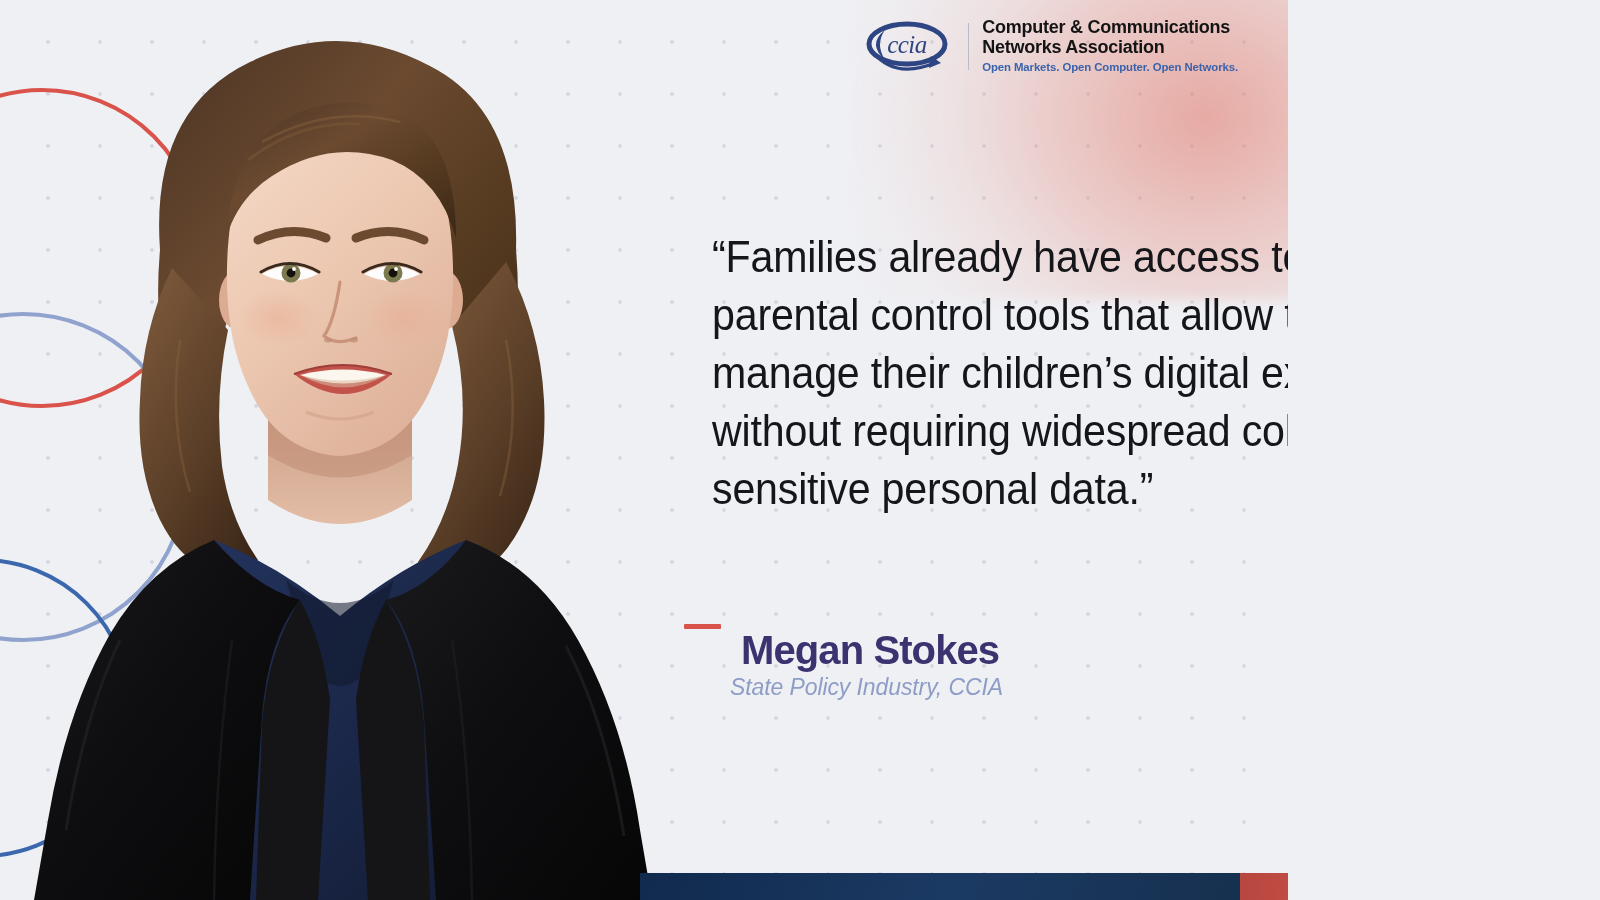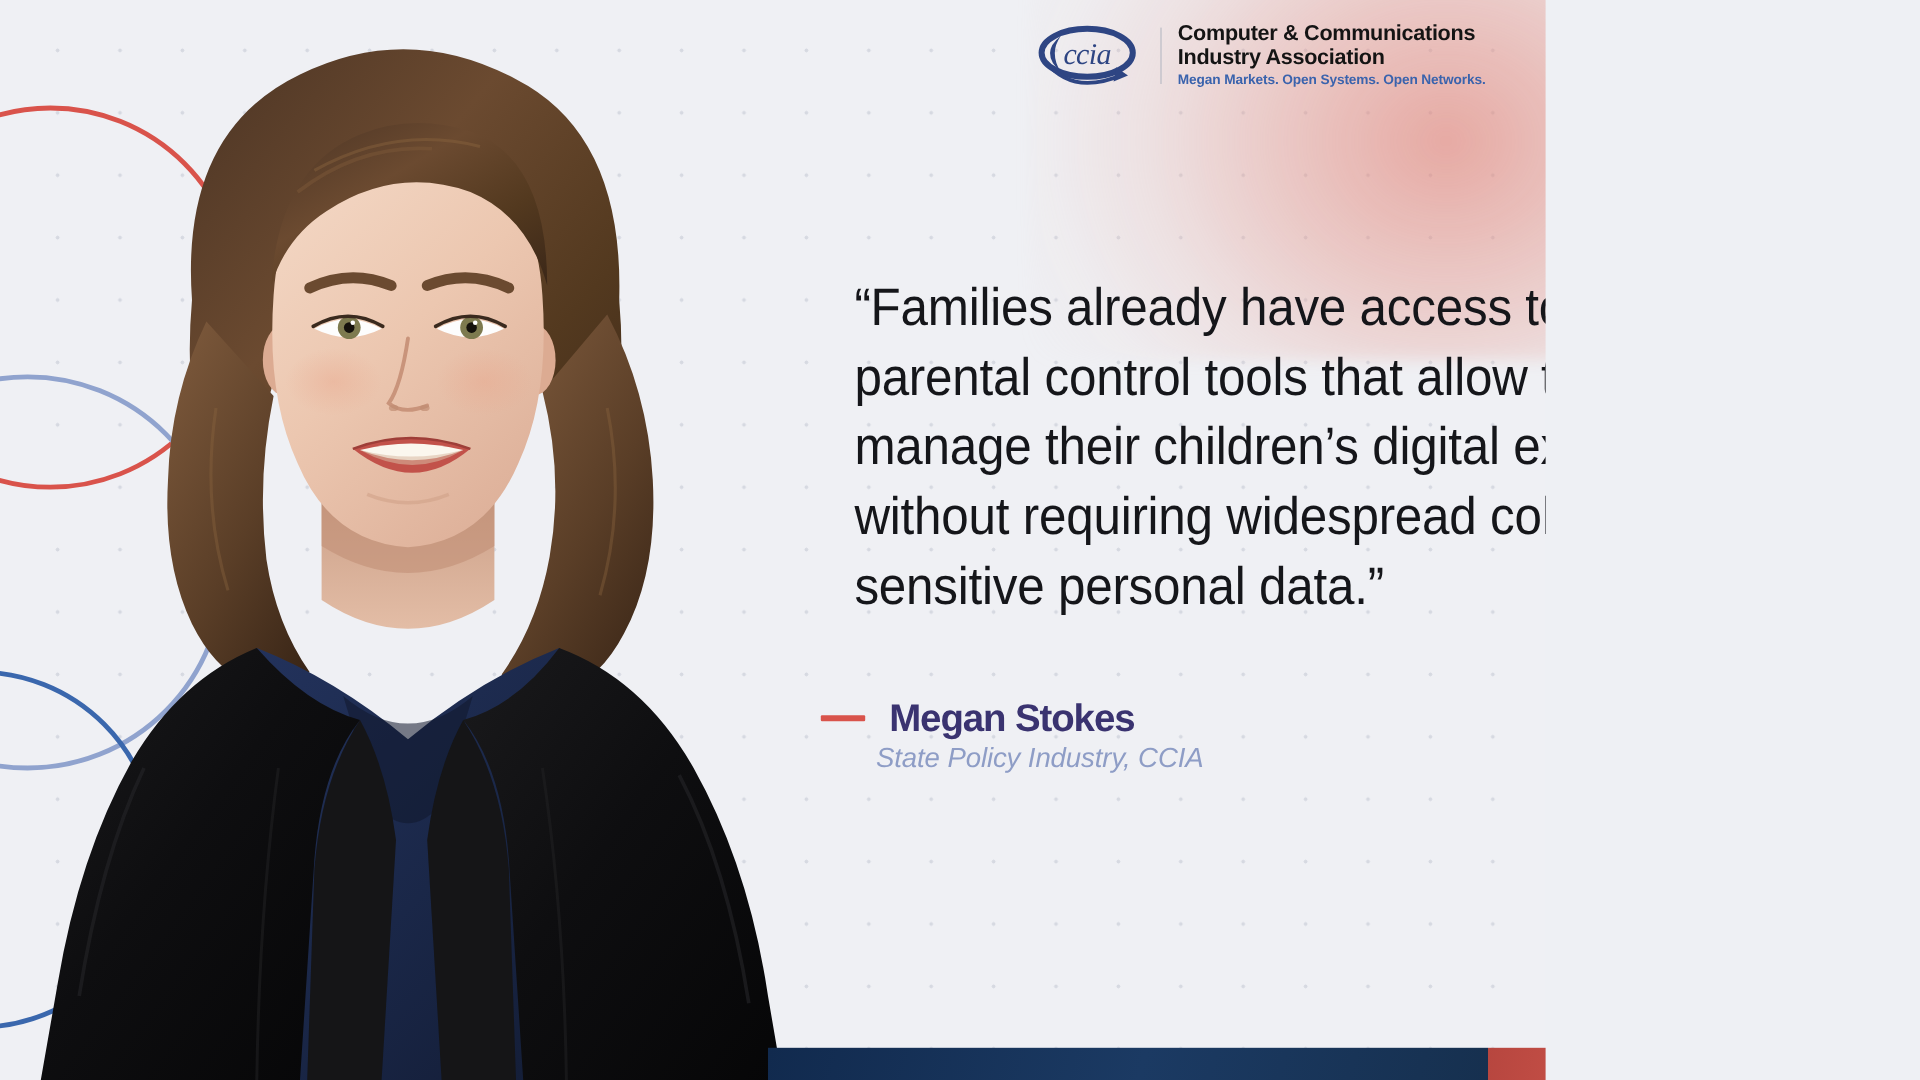--- a/index.html
+++ b/index.html
@@ -154,24 +154,25 @@
   .attrib-dash {
     width: 37px;
     height: 5px;
     background: #d9534b;
     border-radius: 1px;
     flex: 0 0 auto;
   }
   .attrib-name {
     font-family: "Liberation Sans", sans-serif;
     font-weight: 700;
-    font-size: 32px;
+    font-size: 40px;
     letter-spacing: -.9px;
     color: #3a3370;
     white-space: nowrap;
+    margin-top: 48px;
   }
   .attrib-title {
     margin-left: 46px;
     margin-top: 1px;
     font-family: "Liberation Sans", sans-serif;
     font-style: italic;
     font-size: 23px;
     letter-spacing: -.1px;
     color: #8e9dc6;
     white-space: nowrap;
@@ -334,22 +335,22 @@
     <svg class="logo-mark" viewBox="0 0 96 56" xmlns="http://www.w3.org/2000/svg">
       <ellipse cx="46" cy="26" rx="38" ry="20" fill="none" stroke="#2e4583" stroke-width="5"></ellipse>
       <path d="M24 12 Q6 26 24 42 Q14 26 24 12 Z" fill="#2e4583"></path>
       <text x="46" y="35" text-anchor="middle" font-family="Liberation Serif, serif" font-style="italic" font-size="25" fill="#2e4583" letter-spacing="-.5">ccia</text>
       <path d="M12 34 Q34 62 76 44" stroke="#2e4583" stroke-width="3.2" fill="none"></path>
       <path d="M70 38 L80 45 L68 50 Z" fill="#2e4583"></path>
     </svg>
     <div class="logo-divider"></div>
     <div class="logo-text">
       <div class="logo-line1">Computer &amp; Communications</div>
-      <div class="logo-line2">Industry Association</div>
-      <div class="logo-tag">Megan Markets. Open Systems. Open Networks.</div>
+      <div class="logo-line2">Networks Association</div>
+      <div class="logo-tag">Open Markets. Open Computer. Open Networks.</div>
     </div>
   </div>
 
   <div class="quote-block">
     <div class="quote-text">“Families already have access to effective parental control tools that allow them to manage their children’s digital experiences without requiring widespread collection of sensitive personal data.”</div>
   </div>
 
   <div class="attribution">
     <div class="attrib-row">
       <span class="attrib-dash"></span>

